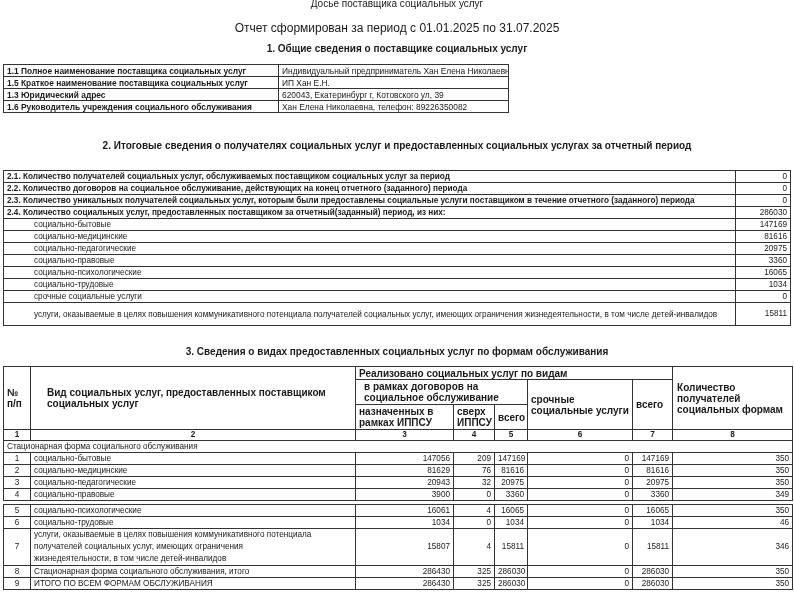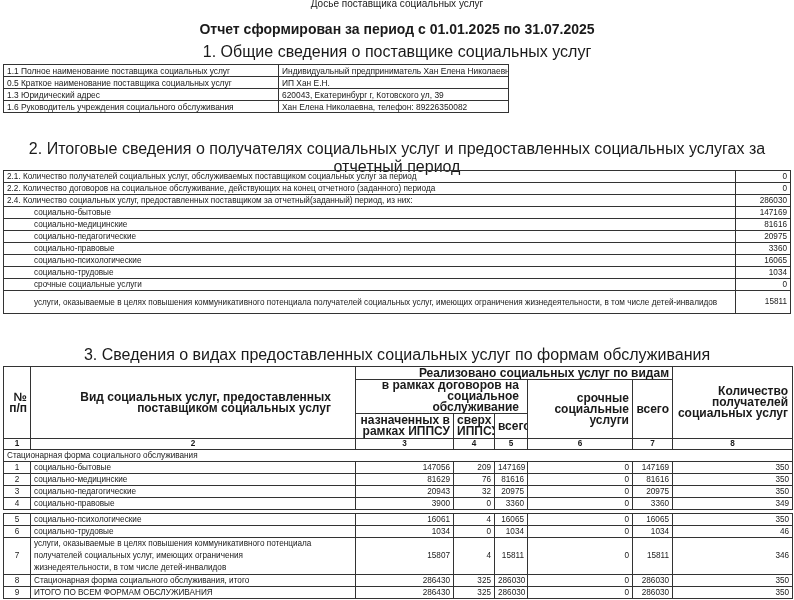--- a/index.html
+++ b/index.html
@@ -4,45 +4,45 @@
 <style>
   html, body { margin:0; padding:0; background:#ffffff; }
   body {
     width:794px; height:600px; overflow:hidden; position:relative;
     font-family:"Liberation Sans", sans-serif; color:#1a1a1a;
     font-size:9px;
   }
   .page { position:absolute; left:0; top:0; width:794px; height:600px; }
   .center-text { position:absolute; left:0; width:794px; text-align:center; }
   .doc-title { top:-2px; font-size:10px; }
-  .doc-period { top:21px; font-size:14px;font-weight:bold; }
-  .sec-title { font-weight:normal; font-size:16px; }
+  .doc-period { top:21px; font-size:12px; }
+  .sec-title { font-weight:bold; font-size:10px; }
   #s1-title { top:43px; }
   #s2-title { top:140px; }
   #s3-title { top:346px;text-align:center; }
 
   table { border-collapse:collapse; position:absolute; table-layout:fixed; }
   td, th { border:1px solid #333; padding:0 3px; overflow:hidden; white-space:nowrap; line-height:10px; }
 
   
   #t1 { left:3px; top:64px; width:506px; }
   #t1 td { height:11px; font-size:8.4px; }
-  #t1 td.lbl { font-weight:normal; width:268px; }
+  #t1 td.lbl { font-weight:bold; width:268px; }
 
   
   #t2 { left:3px; top:170px; width:788px; }
   #t2 td { height:11px; font-size:8.2px; }
   #t2 td.val { width:48px; text-align:right; }
-  #t2 td.bold { font-weight:normal; }
+  #t2 td.bold { font-weight:bold; }
   #t2 td.indent { padding-left:30px; }
   #t2 td.wrap { white-space:normal; line-height:11px; height:22px; }
 
   
   #t3 { left:3px; top:366px; width:789px; }
-  #t3 th { font-weight:bold; font-size:12px; text-align:right; white-space:normal; line-height:11px; }
+  #t3 th { font-weight:bold; font-size:10px; text-align:left; white-space:normal; line-height:11px; }
   #t3 td { font-size:8.2px; height:11px; }
   #t3 td.num { text-align:right; }
   #t3 td.c { text-align:center; }
   #t3 tr.colnums td { font-weight:bold; text-align:center; height:10px; }
   #t3 td.wrap { white-space:normal; line-height:12px; }
   .gap-row td { border-left:none; border-right:none; height:3px !important; padding:0; }
 </style>
 </head>
 <body>
 
@@ -51,21 +51,21 @@
   <div class="center-text doc-period">Отчет сформирован за период с 01.01.2025 по 31.07.2025</div>
 
   <div class="center-text sec-title" id="s1-title">1. Общие сведения о поставщике социальных услуг</div>
   <table id="t1">
     <tbody id="t1-body">
         <tr>
           <td class="lbl">1.1 Полное наименование поставщика социальных услуг</td>
           <td>Индивидуальный предприниматель Хан Елена Николаевна</td>
         </tr>
         <tr>
-          <td class="lbl">0.5 Краткое наименование поставщика социальных услуг</td>
+          <td class="lbl">1.5 Краткое наименование поставщика социальных услуг</td>
           <td>ИП Хан Е.Н.</td>
         </tr>
         <tr>
           <td class="lbl">1.3 Юридический адрес</td>
           <td>620043, Екатеринбург г, Котовского ул, 39</td>
         </tr>
         <tr>
           <td class="lbl">1.6 Руководитель учреждения социального обслуживания</td>
           <td>Хан Елена Николаевна, телефон: 89226350082</td>
         </tr>
@@ -74,20 +74,24 @@
 
   <div class="center-text sec-title" id="s2-title">2. Итоговые сведения о получателях социальных услуг и предоставленных социальных услугах за отчетный период</div>
   <table id="t2">
     <tbody id="t2-body">
         <tr>
           <td class="bold">2.1. Количество получателей социальных услуг, обслуживаемых поставщиком социальных услуг за период</td>
           <td class="val">0</td>
         </tr>
         <tr>
           <td class="bold">2.2. Количество договоров на социальное обслуживание, действующих на конец отчетного (заданного) периода</td>
+          <td class="val">0</td>
+        </tr>
+        <tr>
+          <td class="bold">2.3. Количество уникальных получателей социальных услуг, которым были предоставлены социальные услуги поставщиком в течение отчетного (заданного) периода</td>
           <td class="val">0</td>
         </tr>
         <tr>
           <td class="bold">2.4. Количество социальных услуг, предоставленных поставщиком за отчетный(заданный) период, из них:</td>
           <td class="val">286030</td>
         </tr>
         <tr>
           <td class="indent">социально-бытовые</td>
           <td class="val">147169</td>
         </tr>
@@ -130,23 +134,23 @@
         <col style="width:98px">
         <col style="width:41px">
       <col style="width:33px">
         <col style="width:105px">
         <col style="width:40px">
         <col style="width:120px">
     </colgroup>
     <thead>
       <tr style="height:13px">
         <th rowspan="3">№ п/п</th>
-        <th rowspan="3" style="padding:0 24px">Вид социальных услуг, предоставленных поставщиком социальных услуг</th>
+        <th rowspan="3" style="padding:0 16px">Вид социальных услуг, предоставленных поставщиком социальных услуг</th>
         <th colspan="5">Реализовано социальных услуг по видам</th>
-        <th rowspan="3" style="padding:0 4px">Количество получателей социальных услуг</th>
+        <th rowspan="3" style="padding:0 4px">Количество получателей социальных формам</th>
       </tr>
       <tr style="height:25px">
         <th colspan="3" style="padding:0 8px">в рамках договоров на социальное обслуживание</th>
         <th rowspan="2">срочные социальные услуги</th>
         <th rowspan="2">всего</th>
       </tr>
       <tr style="height:25px">
         <th>назначенных в рамках ИППСУ</th>
         <th>сверх ИППСУ</th>
         <th>всего</th>

